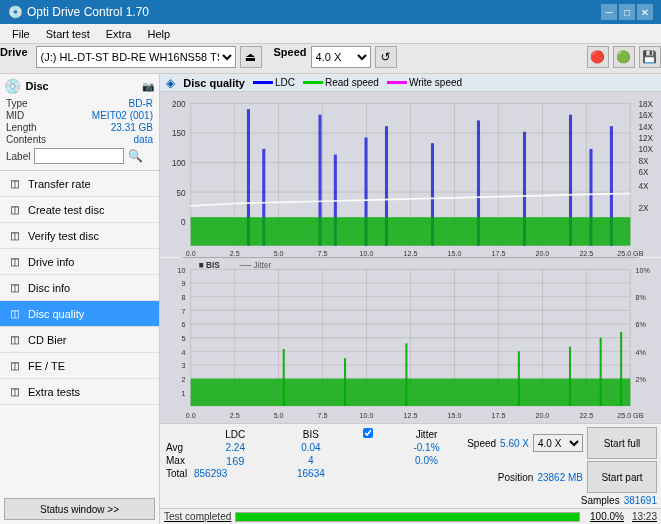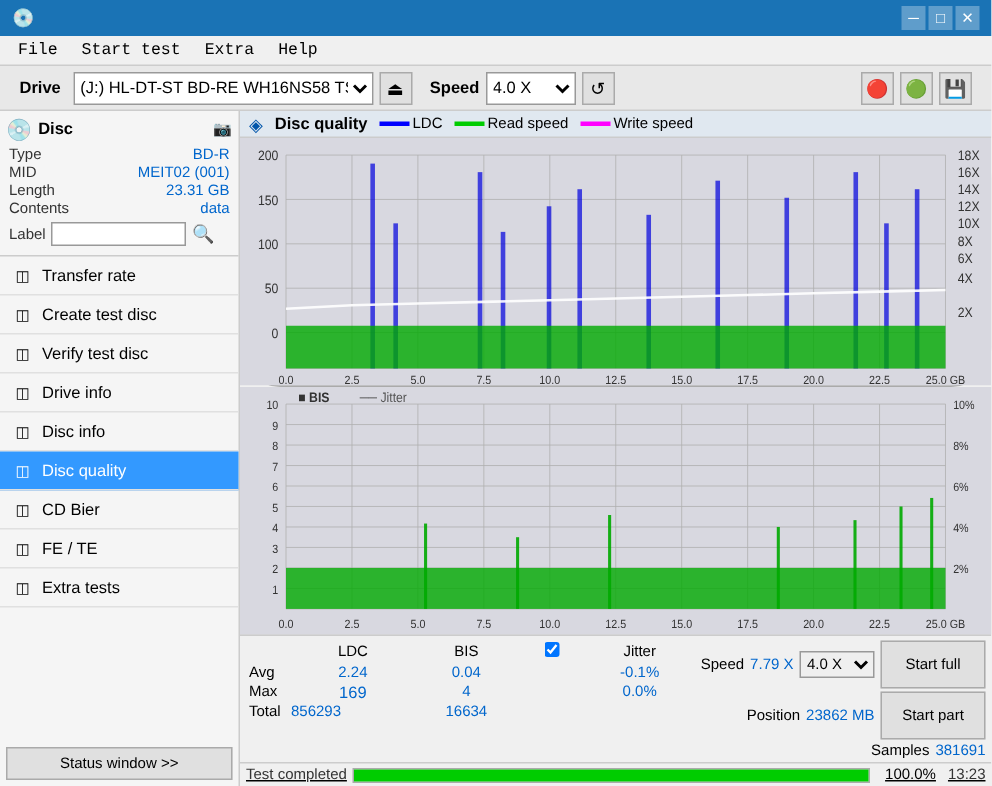--- a/index.html
+++ b/index.html
@@ -5,25 +5,25 @@
     * { box-sizing: border-box; margin: 0; padding: 0; }
     body { font-family: 'Segoe UI', Tahoma, sans-serif; font-size: 11px; background: #f0f0f0; width: 661px; height: 524px; overflow: hidden; }
     
     
     .titlebar { background: #1a73b5; color: white; height: 24px; display: flex; align-items: center; justify-content: space-between; padding: 0 8px; font-size: 12px; }
     .titlebar-title { display: flex; align-items: center; gap: 4px; }
     .titlebar-controls { display: flex; gap: 2px; }
     .titlebar-btn { width: 16px; height: 16px; background: rgba(255,255,255,0.3); border: none; color: white; font-size: 10px; cursor: pointer; display: flex; align-items: center; justify-content: center; }
 
     
-    .menubar { background: #f0f0f0; height: 20px; display: flex; align-items: center; padding: 0 4px; border-bottom: 1px solid #ccc; font-family: Liberation Mono, monospace; }
+    .menubar { background: #f0f0f0; height: 20px; display: flex; align-items: center; padding: 0 4px; border-bottom: 1px solid #ccc; }
     .menubar-item { padding: 2px 8px; font-size: 11px; cursor: pointer; }
 
     
-    .toolbar { background: #e8e8e8; height: 30px; display: flex; align-items: center; padding: 2px 13px; border-bottom: 1px solid #ccc; gap: 4px; }
+    .toolbar { background: #e8e8e8; height: 30px; display: flex; align-items: flex-start; padding: 2px 0; border-bottom: 1px solid #ccc; gap: 4px; }
     .toolbar-label { font-size: 11px; font-weight: bold; margin-right: 4px; }
     .toolbar-drive-select { height: 22px; font-size: 11px; width: 200px; border: 1px solid #999; background: white; }
     .toolbar-icon-btn { width: 22px; height: 22px; background: #e0e0e0; border: 1px solid #aaa; cursor: pointer; display: flex; align-items: center; justify-content: center; font-size: 12px; }
     .toolbar-speed-label { font-size: 11px; font-weight: bold; margin-left: 8px; }
     .toolbar-speed-select { height: 22px; font-size: 11px; width: 60px; border: 1px solid #999; background: white; }
     .toolbar-spacer { flex: 1; }
 
     
     .main { display: flex; height: calc(524px - 24px - 20px - 30px); }
 
@@ -83,20 +83,21 @@
     .speed-select-small { height: 18px; font-size: 10px; width: 50px; border: 1px solid #999; }
 
     .disc-icon { font-size: 14px; }
   </style>
 </head>
 <body>
 
 <div class="titlebar">
   <div class="titlebar-title">
     <span>💿</span>
+    <span>Opti Drive Control 1.70</span>
   </div>
   <div class="titlebar-controls">
     <button class="titlebar-btn">─</button>
     <button class="titlebar-btn">□</button>
     <button class="titlebar-btn close">✕</button>
   </div>
 </div>
 
 <div class="menubar">
   <span class="menubar-item">File</span>
@@ -400,21 +401,21 @@
               <td></td>
               <td style="text-align:center; color:#0066cc; font-size:10px;"></td>
             </tr>
           </tbody>
         </table>
       </div>
 
       <div style="display:flex; flex-direction:column; gap:2px; align-items:flex-end; min-width:170px;">
         <div style="display:flex; align-items:center; gap:4px;">
           <span style="font-size:10px;">Speed</span>
-          <span style="font-size:10px; color:#0066cc;">7.79 X</span>
+          <span style="font-size:10px; color:#0066cc;">5.60 X</span>
           <select class="speed-select-small">
             <option>4.0 X</option>
           </select>
           <button class="start-btn">Start full</button>
         </div>
         <div style="display:flex; align-items:center; gap:4px;">
           <span style="font-size:10px;">Position</span>
           <span style="font-size:10px; color:#0066cc;">23862 MB</span>
           <button class="start-btn">Start part</button>
         </div>

